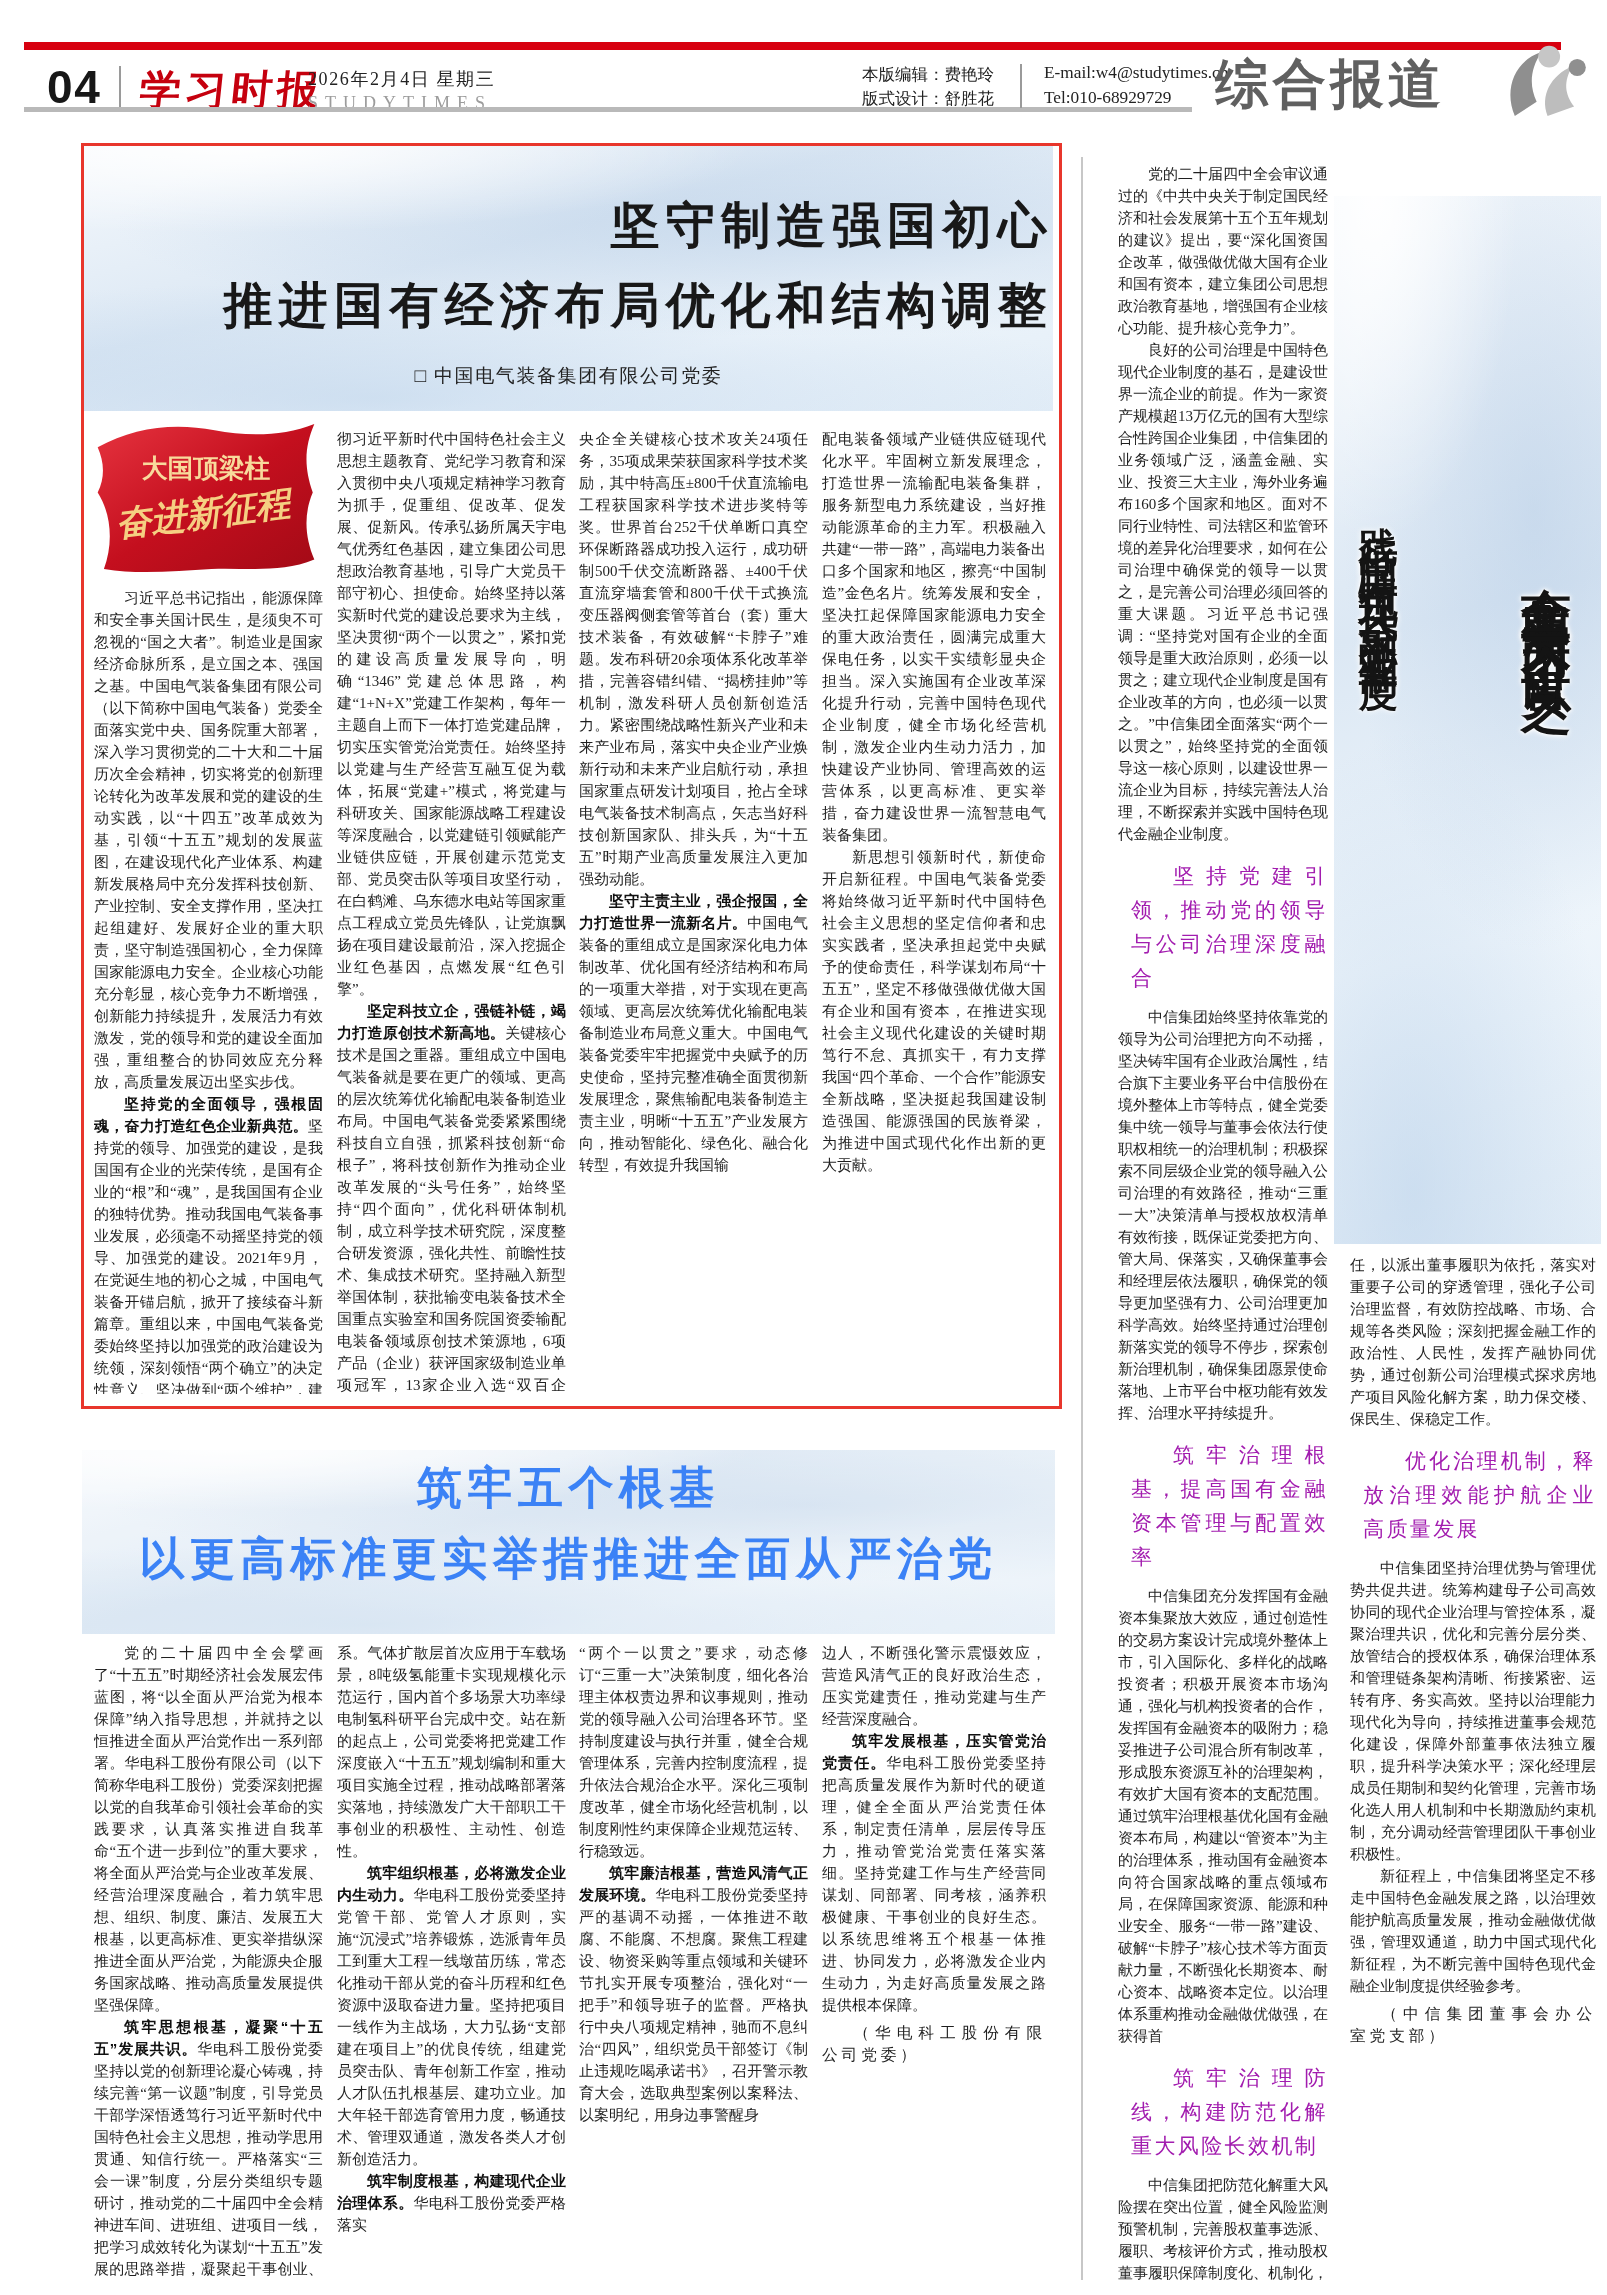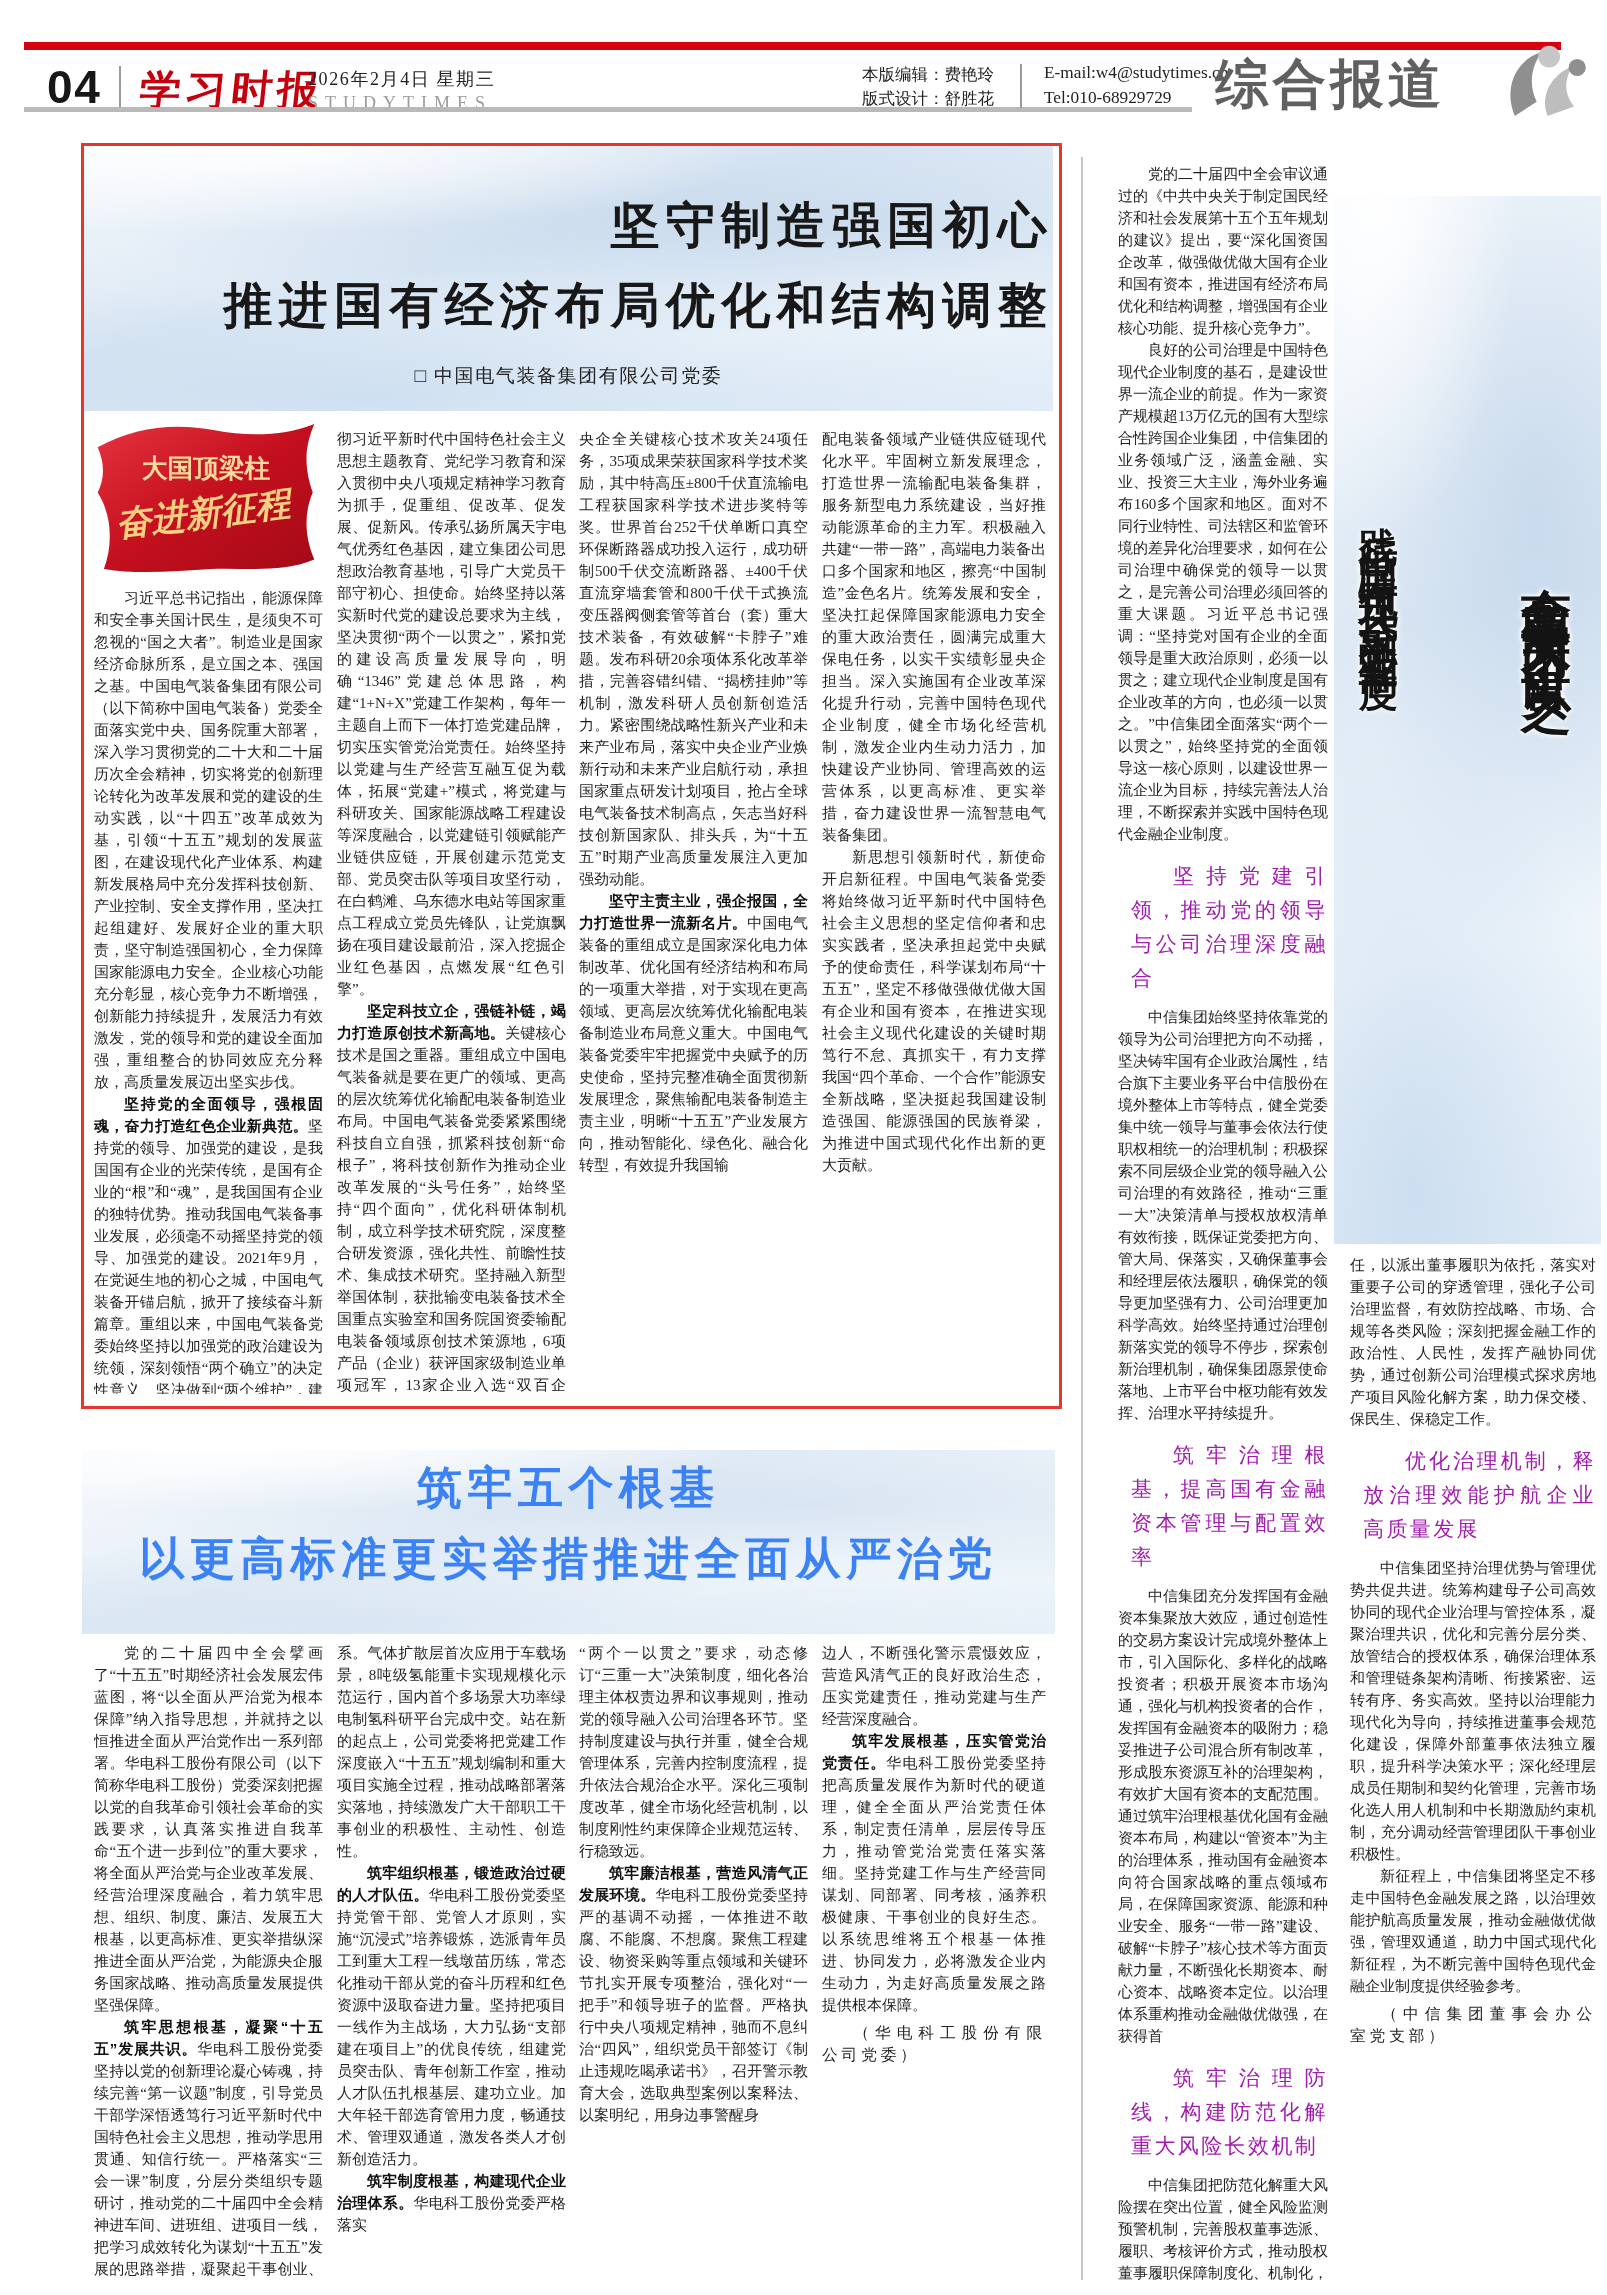--- a/index.html
+++ b/index.html
@@ -114,42 +114,42 @@
 <div class="abs a2waves waves"></div>
 <div class="abs a2h" style="top:1458px;">筑牢五个根基</div>
 <div class="abs a2h" style="top:1529px;">以更高标准更实举措推进全面从严治党</div>
 
 <div class="col" style="left:94px;top:1642px;width:229px;height:637px;">
     <p>党的二十届四中全会擘画了“十五五”时期经济社会发展宏伟蓝图，将“以全面从严治党为根本保障”纳入指导思想，并就持之以恒推进全面从严治党作出一系列部署。华电科工股份有限公司（以下简称华电科工股份）党委深刻把握以党的自我革命引领社会革命的实践要求，认真落实推进自我革命“五个进一步到位”的重大要求，将全面从严治党与企业改革发展、经营治理深度融合，着力筑牢思想、组织、制度、廉洁、发展五大根基，以更高标准、更实举措纵深推进全面从严治党，为能源央企服务国家战略、推动高质量发展提供坚强保障。</p>
     <p><b>筑牢思想根基，凝聚“十五五”发展共识。</b>华电科工股份党委坚持以党的创新理论凝心铸魂，持续完善“第一议题”制度，引导党员干部学深悟透笃行习近平新时代中国特色社会主义思想，推动学思用贯通、知信行统一。严格落实“三会一课”制度，分层分类组织专题研讨，推动党的二十届四中全会精神进车间、进班组、进项目一线，把学习成效转化为谋划“十五五”发展的思路举措，凝聚起干事创业、团结奋斗的强大共识，把党的政治优势、组织优势转化为推动企业高质量发展的动能体</p>
   </div>
 <div class="col" style="left:337px;top:1642px;width:229px;height:637px;">
     <p class="cont">系。气体扩散层首次应用于车载场景，8吨级氢能重卡实现规模化示范运行，国内首个多场景大功率绿电制氢科研平台完成中交。站在新的起点上，公司党委将把党建工作深度嵌入“十五五”规划编制和重大项目实施全过程，推动战略部署落实落地，持续激发广大干部职工干事创业的积极性、主动性、创造性。</p>
-    <p><b>筑牢组织根基，锻造政治过硬的人才队伍。</b>华电科工股份党委坚持党管干部、党管人才原则，实施“沉浸式”培养锻炼，选派青年员工到重大工程一线墩苗历练，常态化推动干部从党的奋斗历程和红色资源中汲取奋进力量。坚持把项目一线作为主战场，大力弘扬“支部建在项目上”的优良传统，组建党员突击队、青年创新工作室，推动人才队伍扎根基层、建功立业。加大年轻干部选育管用力度，畅通技术、管理双通道，激发各类人才创新创造活力。</p>
+    <p><b>筑牢组织根基，必将激发企业内生动力。</b>华电科工股份党委坚持党管干部、党管人才原则，实施“沉浸式”培养锻炼，选派青年员工到重大工程一线墩苗历练，常态化推动干部从党的奋斗历程和红色资源中汲取奋进力量。坚持把项目一线作为主战场，大力弘扬“支部建在项目上”的优良传统，组建党员突击队、青年创新工作室，推动人才队伍扎根基层、建功立业。加大年轻干部选育管用力度，畅通技术、管理双通道，激发各类人才创新创造活力。</p>
     <p><b>筑牢制度根基，构建现代企业治理体系。</b>华电科工股份党委严格落实</p>
   </div>
 <div class="col" style="left:579px;top:1642px;width:229px;height:637px;">
     <p class="cont">“两个一以贯之”要求，动态修订“三重一大”决策制度，细化各治理主体权责边界和议事规则，推动党的领导融入公司治理各环节。坚持制度建设与执行并重，健全合规管理体系，完善内控制度流程，提升依法合规治企水平。深化三项制度改革，健全市场化经营机制，以制度刚性约束保障企业规范运转、行稳致远。</p>
     <p><b>筑牢廉洁根基，营造风清气正发展环境。</b>华电科工股份党委坚持严的基调不动摇，一体推进不敢腐、不能腐、不想腐。聚焦工程建设、物资采购等重点领域和关键环节扎实开展专项整治，强化对“一把手”和领导班子的监督。严格执行中央八项规定精神，驰而不息纠治“四风”，组织党员干部签订《制止违规吃喝承诺书》，召开警示教育大会，选取典型案例以案释法、以案明纪，用身边事警醒身</p>
   </div>
 <div class="col" style="left:822px;top:1642px;width:224px;height:637px;">
     <p class="cont">边人，不断强化警示震慑效应，营造风清气正的良好政治生态，压实党建责任，推动党建与生产经营深度融合。</p>
     <p><b>筑牢发展根基，压实管党治党责任。</b>华电科工股份党委坚持把高质量发展作为新时代的硬道理，健全全面从严治党责任体系，制定责任清单，层层传导压力，推动管党治党责任落实落细。坚持党建工作与生产经营同谋划、同部署、同考核，涵养积极健康、干事创业的良好生态。以系统思维将五个根基一体推进、协同发力，必将激发企业内生动力，为走好高质量发展之路提供根本保障。</p>
     <p class="byl">（华电科工股份有限公司党委）</p>
   </div>
 
 <div class="abs vline" style="left:1081px;top:157px;height:2123px;"></div>
 
 <div class="abs vtblock waves">
   <div class="vmain">全面落实『两个一以贯之』</div>
   <div class="vsub">践行中国特色现代金融企业制度</div>
 </div>
 
 <div class="col" style="left:1118px;top:163px;width:210px;height:2117px;">
-    <p>党的二十届四中全会审议通过的《中共中央关于制定国民经济和社会发展第十五个五年规划的建议》提出，要“深化国资国企改革，做强做优做大国有企业和国有资本，推进国有经济布局优化和结构调整，增强国有企业核心功能、提升核心竞争力”。</p>
+    <p>党的二十届四中全会审议通过的《中共中央关于制定国民经济和社会发展第十五个五年规划的建议》提出，要“深化国资国企改革，做强做优做大国有企业和国有资本，建立集团公司思想政治教育基地，增强国有企业核心功能、提升核心竞争力”。</p>
     <p>良好的公司治理是中国特色现代企业制度的基石，是建设世界一流企业的前提。作为一家资产规模超13万亿元的国有大型综合性跨国企业集团，中信集团的业务领域广泛，涵盖金融、实业、投资三大主业，海外业务遍布160多个国家和地区。面对不同行业特性、司法辖区和监管环境的差异化治理要求，如何在公司治理中确保党的领导一以贯之，是完善公司治理必须回答的重大课题。习近平总书记强调：“坚持党对国有企业的全面领导是重大政治原则，必须一以贯之；建立现代企业制度是国有企业改革的方向，也必须一以贯之。”中信集团全面落实“两个一以贯之”，始终坚持党的全面领导这一核心原则，以建设世界一流企业为目标，持续完善法人治理，不断探索并实践中国特色现代金融企业制度。</p>
     <p class="sub">坚持党建引领，推动党的领导与公司治理深度融合</p>
     <p>中信集团始终坚持依靠党的领导为公司治理把方向不动摇，坚决铸牢国有企业政治属性，结合旗下主要业务平台中信股份在境外整体上市等特点，健全党委集中统一领导与董事会依法行使职权相统一的治理机制；积极探索不同层级企业党的领导融入公司治理的有效路径，推动“三重一大”决策清单与授权放权清单有效衔接，既保证党委把方向、管大局、保落实，又确保董事会和经理层依法履职，确保党的领导更加坚强有力、公司治理更加科学高效。始终坚持通过治理创新落实党的领导不停步，探索创新治理机制，确保集团愿景使命落地、上市平台中枢功能有效发挥、治理水平持续提升。</p>
     <p class="sub">筑牢治理根基，提高国有金融资本管理与配置效率</p>
     <p>中信集团充分发挥国有金融资本集聚放大效应，通过创造性的交易方案设计完成境外整体上市，引入国际化、多样化的战略投资者；积极开展资本市场沟通，强化与机构投资者的合作，发挥国有金融资本的吸附力；稳妥推进子公司混合所有制改革，形成股东资源互补的治理架构，有效扩大国有资本的支配范围。通过筑牢治理根基优化国有金融资本布局，构建以“管资本”为主的治理体系，推动国有金融资本向符合国家战略的重点领域布局，在保障国家资源、能源和种业安全、服务“一带一路”建设、破解“卡脖子”核心技术等方面贡献力量，不断强化长期资本、耐心资本、战略资本定位。以治理体系重构推动金融做优做强，在获得首</p>
     <p class="sub">筑牢治理防线，构建防范化解重大风险长效机制</p>
     <p>中信集团把防范化解重大风险摆在突出位置，健全风险监测预警机制，完善股权董事选派、履职、考核评价方式，推动股权董事履职保障制度化、机制化，切实保障履职知情权和参与权，有效发挥董事会在风险防控中的主责作用，确保出资人监督落到实处。推进公司治理规范化建设，压实子公司风险防控主体责任，守牢不发生系统性风险的底线。</p>
   </div>
 <div class="col" style="left:1350px;top:1254px;width:246px;height:1026px;">
     <p class="cont">任，以派出董事履职为依托，落实对重要子公司的穿透管理，强化子公司治理监督，有效防控战略、市场、合规等各类风险；深刻把握金融工作的政治性、人民性，发挥产融协同优势，通过创新公司治理模式探求房地产项目风险化解方案，助力保交楼、保民生、保稳定工作。</p>

